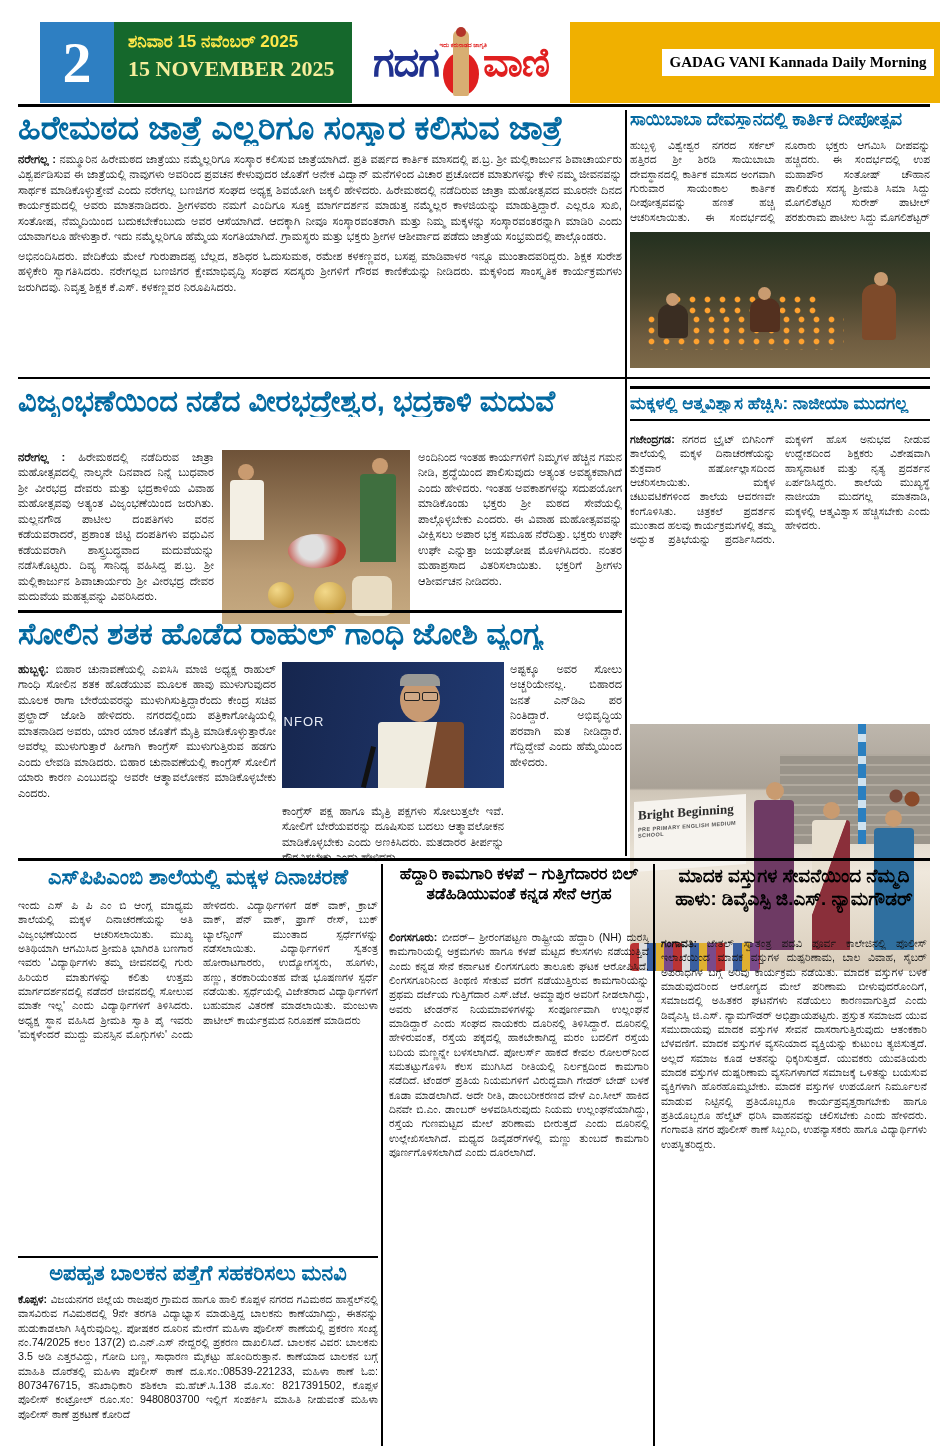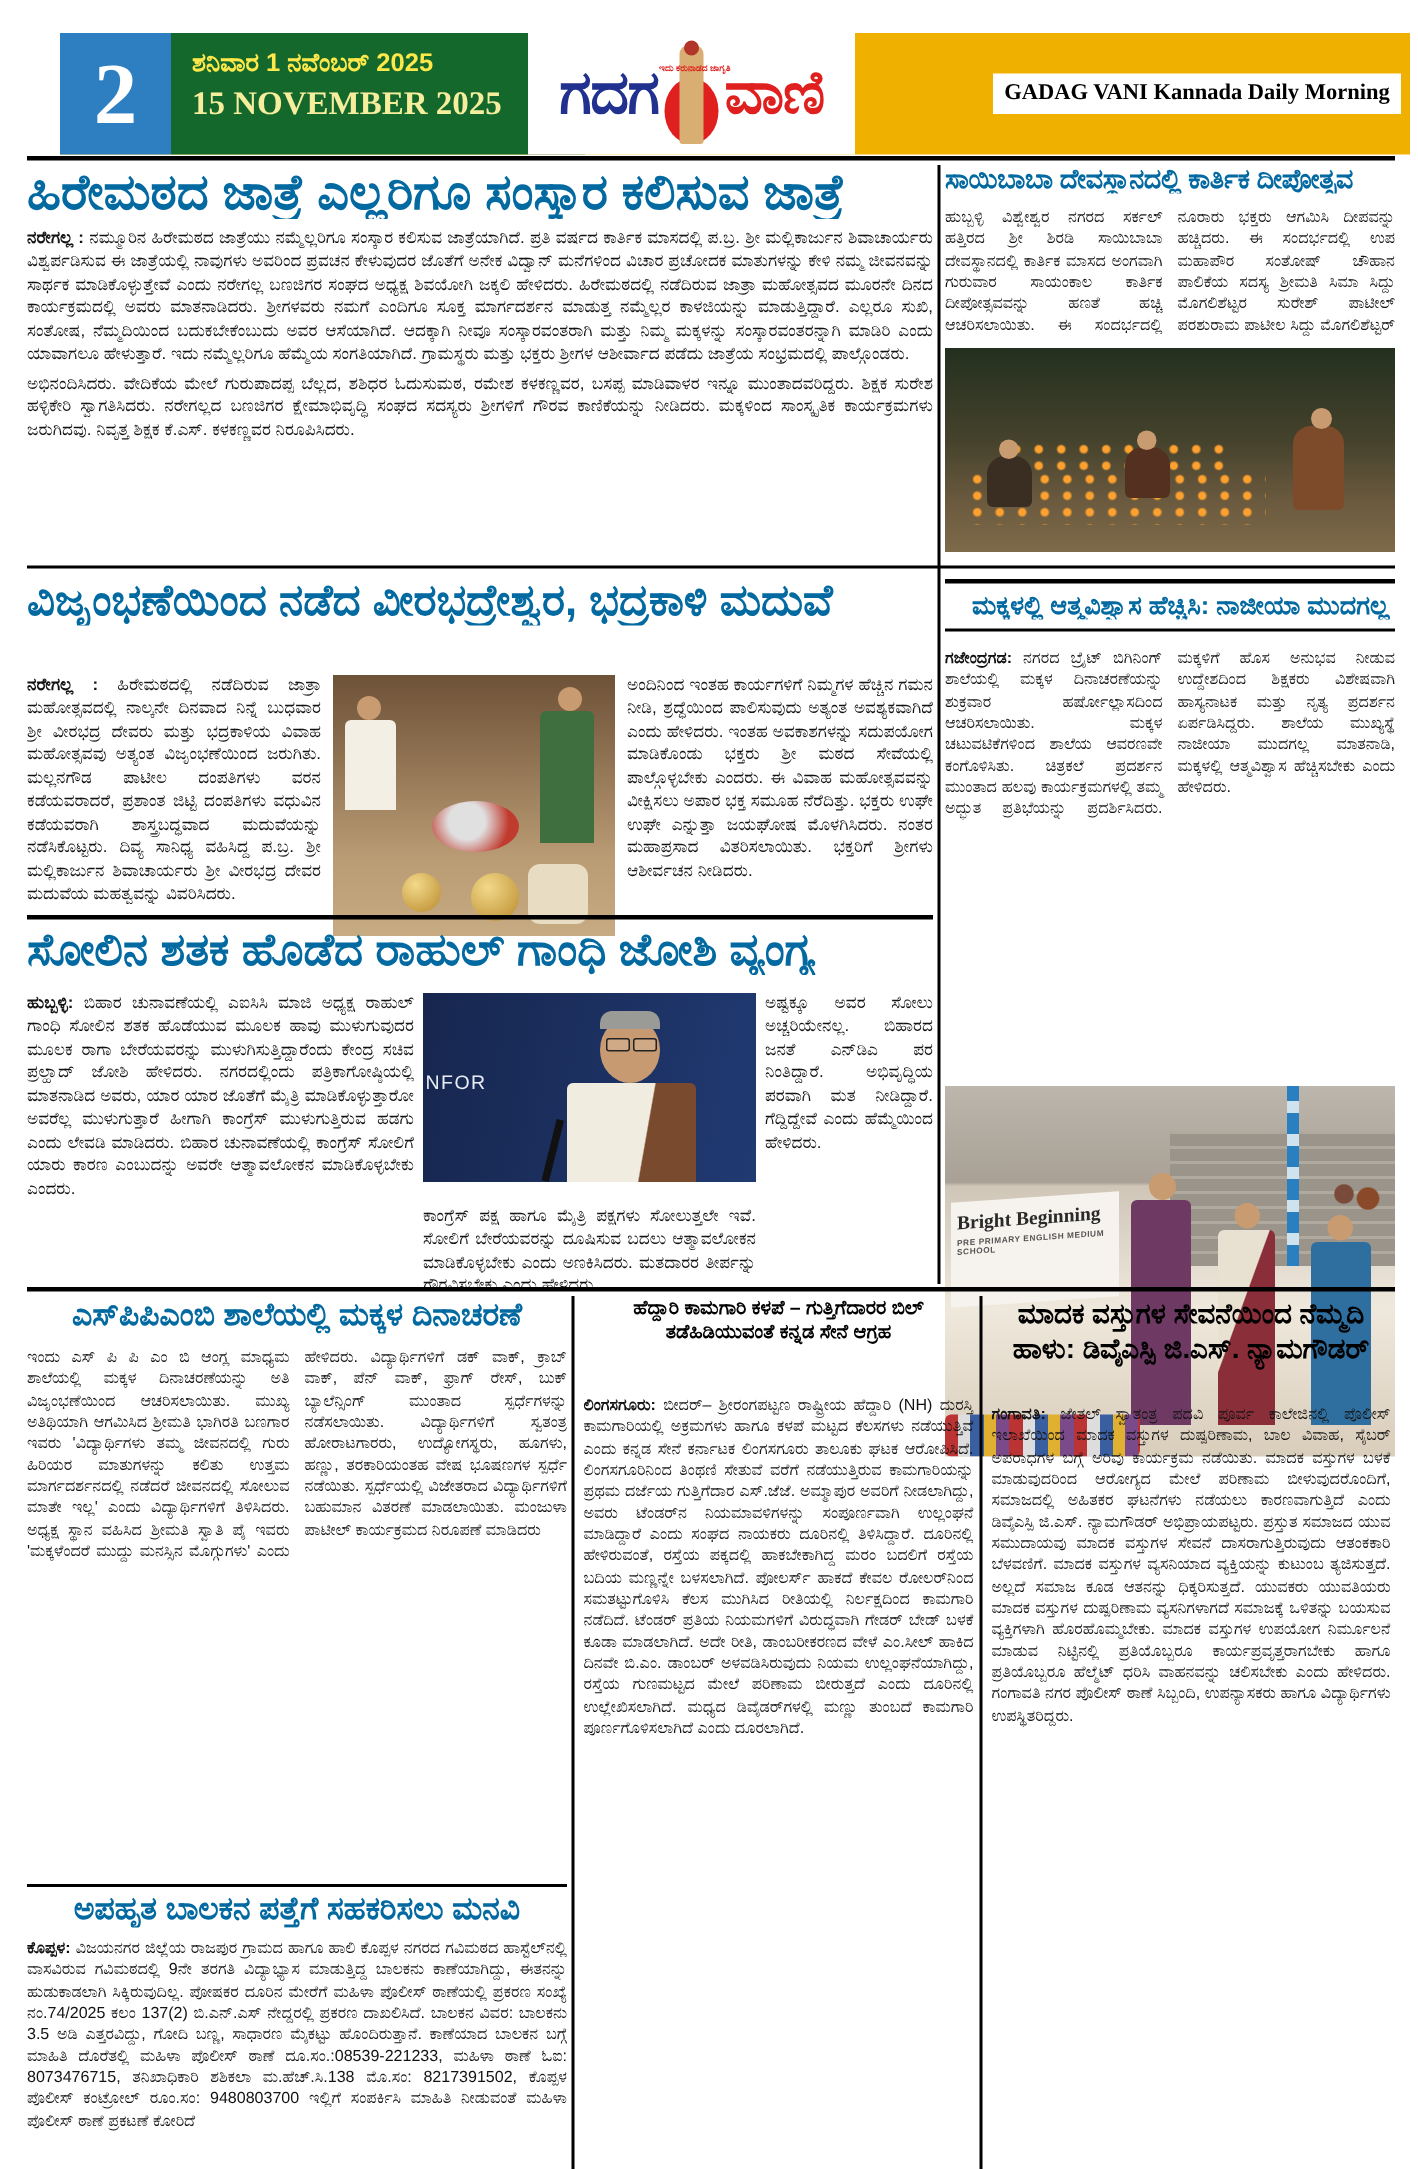--- a/index.html
+++ b/index.html
@@ -64,21 +64,21 @@
   .ph-joshi .backdrop-txt{left:-3px;top:52px;color:#e8ecf5;font-weight:normal;font-size:13px;letter-spacing:1px;}
 </style>
 </head>
 <body>
 
 <div id="page">
 
   <div id="masthead">
     <div id="pagenum">2</div>
     <div id="datebox">
-      <div id="date-kn">ಶನಿವಾರ 1 ನವೆಂಬರ್ 2025</div>
+      <div id="date-kn">ಶನಿವಾರ 15 ನವೆಂಬರ್ 2025</div>
       <div id="date-en">15 NOVEMBER 2025</div>
     </div>
     <div id="engbanner">GADAG VANI Kannada Daily Morning</div>
     <div id="logopanel">
       <span class="logo-w1">ಗದಗ</span>
       <span class="logo-mid">
         <span class="logo-circle"></span>
         <span class="logo-statue"></span>
         <span class="logo-tag">ಇದು ಕರುನಾಡದ ಜಾಗೃತಿ</span>
       </span>
@@ -132,21 +132,21 @@
       <div class="head" style="right:22px;top:8px;width:16px;height:16px;"></div>
       <div class="garland" style="left:66px;top:84px;width:58px;height:34px;"></div>
       <div class="pot" style="left:46px;bottom:16px;width:26px;height:26px;"></div>
       <div class="pot" style="left:92px;bottom:10px;width:32px;height:32px;"></div>
       <div class="fig" style="left:130px;bottom:8px;width:40px;height:40px;background:#e8dcc2;border-radius:8px;"></div>
     </div>
     <div class="body-txt" style="width:204px;height:174px;">ಅಂದಿನಿಂದ ಇಂತಹ ಕಾರ್ಯಗಳಿಗೆ ನಿಮ್ಮಗಳ ಹೆಚ್ಚಿನ ಗಮನ ನೀಡಿ, ಶ್ರದ್ಧೆಯಿಂದ ಪಾಲಿಸುವುದು ಅತ್ಯಂತ ಅವಶ್ಯಕವಾಗಿದೆ ಎಂದು ಹೇಳಿದರು. ಇಂತಹ ಅವಕಾಶಗಳನ್ನು ಸದುಪಯೋಗ ಮಾಡಿಕೊಂಡು ಭಕ್ತರು ಶ್ರೀ ಮಠದ ಸೇವೆಯಲ್ಲಿ ಪಾಲ್ಗೊಳ್ಳಬೇಕು ಎಂದರು. ಈ ವಿವಾಹ ಮಹೋತ್ಸವವನ್ನು ವೀಕ್ಷಿಸಲು ಅಪಾರ ಭಕ್ತ ಸಮೂಹ ನೆರೆದಿತ್ತು. ಭಕ್ತರು ಉಘೇ ಉಘೇ ಎನ್ನುತ್ತಾ ಜಯಘೋಷ ಮೊಳಗಿಸಿದರು. ನಂತರ ಮಹಾಪ್ರಸಾದ ವಿತರಿಸಲಾಯಿತು. ಭಕ್ತರಿಗೆ ಶ್ರೀಗಳು ಆಶೀರ್ವಚನ ನೀಡಿದರು.</div>
   </div>
 
   <div class="abs" style="left:630px;top:386px;width:300px;border-top:3px solid #000;border-bottom:2px solid #000;padding:6px 0;">
-    <div class="hl" style="font-size:17px;margin-left:18px;">ಮಕ್ಕಳಲ್ಲಿ ಆತ್ಮವಿಶ್ವಾಸ ಹೆಚ್ಚಿಸಿ: ನಾಜೀಯಾ ಮುದಗಲ್ಲ</div>
+    <div class="hl" style="font-size:17px;">ಮಕ್ಕಳಲ್ಲಿ ಆತ್ಮವಿಶ್ವಾಸ ಹೆಚ್ಚಿಸಿ: ನಾಜೀಯಾ ಮುದಗಲ್ಲ</div>
   </div>
   <div class="abs body-sm cols2" style="left:630px;top:432px;width:300px;height:150px;">
     <span class="dateline">ಗಜೇಂದ್ರಗಡ:</span>
     <span>ನಗರದ ಬ್ರೈಟ್ ಬಿಗಿನಿಂಗ್ ಶಾಲೆಯಲ್ಲಿ ಮಕ್ಕಳ ದಿನಾಚರಣೆಯನ್ನು ಶುಕ್ರವಾರ ಹರ್ಷೋಲ್ಲಾಸದಿಂದ ಆಚರಿಸಲಾಯಿತು. ಮಕ್ಕಳ ಚಟುವಟಿಕೆಗಳಿಂದ ಶಾಲೆಯ ಆವರಣವೇ ಕಂಗೊಳಿಸಿತು. ಚಿತ್ರಕಲೆ ಪ್ರದರ್ಶನ ಮುಂತಾದ ಹಲವು ಕಾರ್ಯಕ್ರಮಗಳಲ್ಲಿ ತಮ್ಮ ಅದ್ಭುತ ಪ್ರತಿಭೆಯನ್ನು ಪ್ರದರ್ಶಿಸಿದರು. ಮಕ್ಕಳಿಗೆ ಹೊಸ ಅನುಭವ ನೀಡುವ ಉದ್ದೇಶದಿಂದ ಶಿಕ್ಷಕರು ವಿಶೇಷವಾಗಿ ಹಾಸ್ಯನಾಟಕ ಮತ್ತು ನೃತ್ಯ ಪ್ರದರ್ಶನ ಏರ್ಪಡಿಸಿದ್ದರು. ಶಾಲೆಯ ಮುಖ್ಯಸ್ಥೆ ನಾಜೀಯಾ ಮುದಗಲ್ಲ ಮಾತನಾಡಿ, ಮಕ್ಕಳಲ್ಲಿ ಆತ್ಮವಿಶ್ವಾಸ ಹೆಚ್ಚಿಸಬೇಕು ಎಂದು ಹೇಳಿದರು.</span>
   </div>
   <div class="photo ph-school abs" style="left:630px;top:588px;width:300px;height:247px;">
     <div class="brick" style="left:150px;top:30px;width:150px;height:90px;"></div>
     <div class="abs" style="left:228px;top:0;width:8px;height:120px;background:repeating-linear-gradient(0deg,#2a7fc0 0 14px,#cfe2f0 14px 22px);"></div>
     <div class="abs" style="right:6px;top:60px;width:40px;height:30px;background:radial-gradient(circle at 30% 40%,#7a4a3a 6px,transparent 7px),radial-gradient(circle at 70% 50%,#8a4a2a 7px,transparent 8px);"></div>
     <div class="sign" style="left:4px;top:74px;width:112px;height:70px;">
@@ -198,21 +198,21 @@
   <div class="hr" style="left:18px;top:1256px;width:360px;"></div>
   <div class="abs" style="left:18px;top:1262px;width:360px;height:26px;">
     <div class="hl" style="font-size:21px;text-align:center;">ಅಪಹೃತ ಬಾಲಕನ ಪತ್ತೆಗೆ ಸಹಕರಿಸಲು ಮನವಿ</div>
   </div>
   <div class="abs body-sm" style="left:18px;top:1292px;width:360px;height:150px;">
     <span class="dateline">ಕೊಪ್ಪಳ:</span>
     <span>ವಿಜಯನಗರ ಜಿಲ್ಲೆಯ ರಾಜಪುರ ಗ್ರಾಮದ ಹಾಗೂ ಹಾಲಿ ಕೊಪ್ಪಳ ನಗರದ ಗವಿಮಠದ ಹಾಸ್ಟೆಲ್‌ನಲ್ಲಿ ವಾಸವಿರುವ ಗವಿಮಠದಲ್ಲಿ 9ನೇ ತರಗತಿ ವಿದ್ಯಾಭ್ಯಾಸ ಮಾಡುತ್ತಿದ್ದ ಬಾಲಕನು ಕಾಣೆಯಾಗಿದ್ದು, ಈತನನ್ನು ಹುಡುಕಾಡಲಾಗಿ ಸಿಕ್ಕಿರುವುದಿಲ್ಲ. ಪೋಷಕರ ದೂರಿನ ಮೇರೆಗೆ ಮಹಿಳಾ ಪೊಲೀಸ್ ಠಾಣೆಯಲ್ಲಿ ಪ್ರಕರಣ ಸಂಖ್ಯೆ ನಂ.74/2025 ಕಲಂ 137(2) ಬಿ.ಎನ್.ಎಸ್ ನೇದ್ದರಲ್ಲಿ ಪ್ರಕರಣ ದಾಖಲಿಸಿದೆ. ಬಾಲಕನ ವಿವರ: ಬಾಲಕನು 3.5 ಅಡಿ ಎತ್ತರವಿದ್ದು, ಗೋದಿ ಬಣ್ಣ, ಸಾಧಾರಣ ಮೈಕಟ್ಟು ಹೊಂದಿರುತ್ತಾನೆ. ಕಾಣೆಯಾದ ಬಾಲಕನ ಬಗ್ಗೆ ಮಾಹಿತಿ ದೊರೆತಲ್ಲಿ ಮಹಿಳಾ ಪೊಲೀಸ್ ಠಾಣೆ ದೂ.ಸಂ.:08539-221233, ಮಹಿಳಾ ಠಾಣೆ ಓಐ: 8073476715, ತನಿಖಾಧಿಕಾರಿ ಶಶಿಕಲಾ ಮ.ಹೆಚ್.ಸಿ.138 ಮೊ.ಸಂ: 8217391502, ಕೊಪ್ಪಳ ಪೊಲೀಸ್ ಕಂಟ್ರೋಲ್ ರೂಂ.ಸಂ: 9480803700 ಇಲ್ಲಿಗೆ ಸಂಪರ್ಕಿಸಿ ಮಾಹಿತಿ ನೀಡುವಂತೆ ಮಹಿಳಾ ಪೊಲೀಸ್ ಠಾಣೆ ಪ್ರಕಟಣೆ ಕೋರಿದೆ</span>
   </div>
 
   <div class="abs" style="left:389px;top:864px;width:260px;height:60px;">
-    <div class="hl-wrap" style="font-size:13px;">ಹೆದ್ದಾರಿ ಕಾಮಗಾರಿ ಕಳಪೆ – ಗುತ್ತಿಗೆದಾರರ ಬಿಲ್ ತಡೆಹಿಡಿಯುವಂತೆ ಕನ್ನಡ ಸೇನೆ ಆಗ್ರಹ</div>
+    <div class="hl-wrap" style="font-size:16px;">ಹೆದ್ದಾರಿ ಕಾಮಗಾರಿ ಕಳಪೆ – ಗುತ್ತಿಗೆದಾರರ ಬಿಲ್ ತಡೆಹಿಡಿಯುವಂತೆ ಕನ್ನಡ ಸೇನೆ ಆಗ್ರಹ</div>
   </div>
   <div class="abs body-sm" style="left:389px;top:930px;width:260px;height:318px;">
     <span class="dateline">ಲಿಂಗಸಗೂರು:</span>
     <span>ಬೀದರ್– ಶ್ರೀರಂಗಪಟ್ಟಣ ರಾಷ್ಟ್ರೀಯ ಹೆದ್ದಾರಿ (NH) ದುರಸ್ತಿ ಕಾಮಗಾರಿಯಲ್ಲಿ ಅಕ್ರಮಗಳು ಹಾಗೂ ಕಳಪೆ ಮಟ್ಟದ ಕೆಲಸಗಳು ನಡೆಯುತ್ತಿವೆ ಎಂದು ಕನ್ನಡ ಸೇನೆ ಕರ್ನಾಟಕ ಲಿಂಗಸಗೂರು ತಾಲೂಕು ಘಟಕ ಆರೋಪಿಸಿದೆ. ಲಿಂಗಸಗೂರಿನಿಂದ ತಿಂಥಣಿ ಸೇತುವೆ ವರೆಗೆ ನಡೆಯುತ್ತಿರುವ ಕಾಮಗಾರಿಯನ್ನು ಪ್ರಥಮ ದರ್ಜೆಯ ಗುತ್ತಿಗೆದಾರ ಎಸ್.ಜೆಜೆ. ಅಮ್ಮಾಪುರ ಅವರಿಗೆ ನೀಡಲಾಗಿದ್ದು, ಅವರು ಟೆಂಡರ್‌ನ ನಿಯಮಾವಳಿಗಳನ್ನು ಸಂಪೂರ್ಣವಾಗಿ ಉಲ್ಲಂಘನೆ ಮಾಡಿದ್ದಾರೆ ಎಂದು ಸಂಘದ ನಾಯಕರು ದೂರಿನಲ್ಲಿ ತಿಳಿಸಿದ್ದಾರೆ. ದೂರಿನಲ್ಲಿ ಹೇಳಿರುವಂತೆ, ರಸ್ತೆಯ ಪಕ್ಕದಲ್ಲಿ ಹಾಕಬೇಕಾಗಿದ್ದ ಮರಂ ಬದಲಿಗೆ ರಸ್ತೆಯ ಬದಿಯ ಮಣ್ಣನ್ನೇ ಬಳಸಲಾಗಿದೆ. ಪೋಲರ್ಸ್ ಹಾಕದೆ ಕೇವಲ ರೋಲರ್‌ನಿಂದ ಸಮತಟ್ಟುಗೊಳಿಸಿ ಕೆಲಸ ಮುಗಿಸಿದ ರೀತಿಯಲ್ಲಿ ನಿರ್ಲಕ್ಷದಿಂದ ಕಾಮಗಾರಿ ನಡೆದಿದೆ. ಟೆಂಡರ್ ಪ್ರತಿಯ ನಿಯಮಗಳಿಗೆ ವಿರುದ್ಧವಾಗಿ ಗೇಡರ್ ಬೇಡ್ ಬಳಕೆ ಕೂಡಾ ಮಾಡಲಾಗಿದೆ. ಅದೇ ರೀತಿ, ಡಾಂಬರೀಕರಣದ ವೇಳೆ ಎಂ.ಸೀಲ್ ಹಾಕಿದ ದಿನವೇ ಬಿ.ಎಂ. ಡಾಂಬರ್ ಅಳವಡಿಸಿರುವುದು ನಿಯಮ ಉಲ್ಲಂಘನೆಯಾಗಿದ್ದು, ರಸ್ತೆಯ ಗುಣಮಟ್ಟದ ಮೇಲೆ ಪರಿಣಾಮ ಬೀರುತ್ತದೆ ಎಂದು ದೂರಿನಲ್ಲಿ ಉಲ್ಲೇಖಿಸಲಾಗಿದೆ. ಮಧ್ಯದ ಡಿವೈಡರ್‌ಗಳಲ್ಲಿ ಮಣ್ಣು ತುಂಬದೆ ಕಾಮಗಾರಿ ಪೂರ್ಣಗೊಳಿಸಲಾಗಿದೆ ಎಂದು ದೂರಲಾಗಿದೆ.</span>
   </div>
 
   <div class="abs" style="left:661px;top:864px;width:266px;height:64px;">
     <div class="hl-wrap" style="font-size:18.5px;">ಮಾದಕ ವಸ್ತುಗಳ ಸೇವನೆಯಿಂದ ನೆಮ್ಮದಿ ಹಾಳು: ಡಿವೈಎಸ್ಪಿ ಜಿ.ಎಸ್. ನ್ಯಾಮಗೌಡರ್</div>
   </div>
   <div class="abs body-sm" style="left:661px;top:936px;width:266px;height:284px;">

